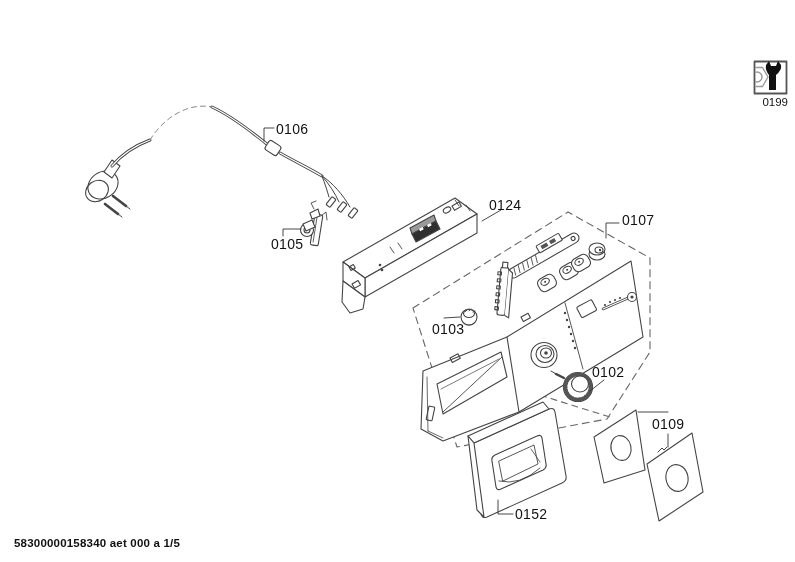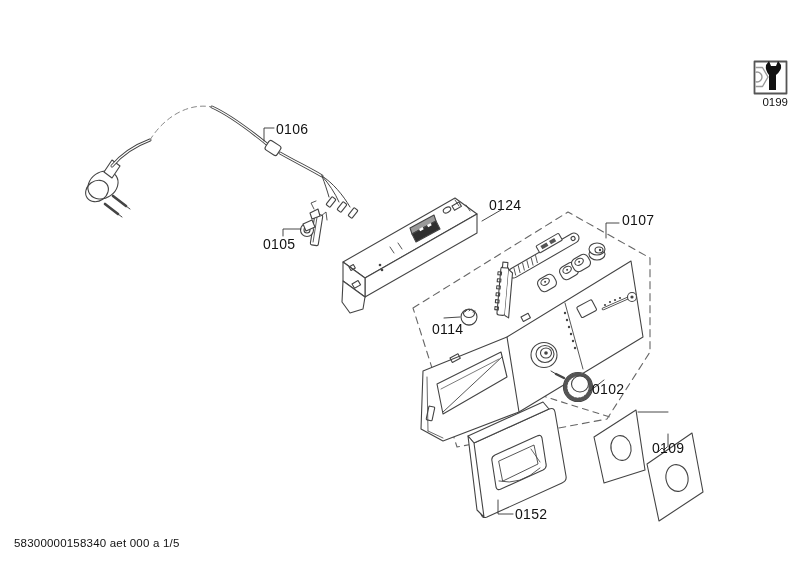--- a/index.html
+++ b/index.html
@@ -18,20 +18,21 @@
     white-space:nowrap;
     user-select:none;
   }
   .footer-label{
     position:absolute;
     left:14px;top:537px;
     font-size:11.5px;
     letter-spacing:0.2px;
     color:#111;
     white-space:nowrap;
+    font-weight:bold;
   }
   .icon-label{
     position:absolute;
     left:754px;top:96px;
     width:34px;text-align:right;
     font-size:11.5px;color:#111;
   }
 </style>
 </head>
 <body>
@@ -267,25 +268,25 @@
         </clipPath>
     <g clip-path="url(#iconclip)" stroke="#999" stroke-width="1.4">
       <polygon points="768,77 762.5,86.5 751.5,86.5 746,77 751.5,67.5 762.5,67.5"></polygon>
       <circle cx="757" cy="77" r="5"></circle>
     </g>
     <path d="M769,90 L769,75 Q765,70 766,65 L769,61 L771,66 L776,66 L778,61 L781,65 Q782,70 776,75 L776,90 Z" fill="#111" stroke="none"></path>
   </g>
 </svg>
 
 <div class="part-label" style="left:276px;top:121px">0106</div>
-<div class="part-label" style="left:263px;top:236px">0105</div>
+<div class="part-label" style="left:271px;top:236px">0105</div>
 <div class="part-label" style="left:489px;top:197px">0124</div>
-<div class="part-label" style="left:432px;top:321px">0114</div>
+<div class="part-label" style="left:432px;top:321px">0103</div>
 <div class="part-label" style="left:622px;top:212px">0107</div>
-<div class="part-label" style="left:592px;top:381px">0102</div>
-<div class="part-label" style="left:652px;top:440px">0109</div>
+<div class="part-label" style="left:592px;top:364px">0102</div>
+<div class="part-label" style="left:652px;top:416px">0109</div>
 <div class="part-label" style="left:515px;top:506px">0152</div>
 
 <div class="icon-label">0199</div>
 
 <div class="footer-label">58300000158340 aet 000 a 1/5</div>
 
 </div>
 
 </body></html>

